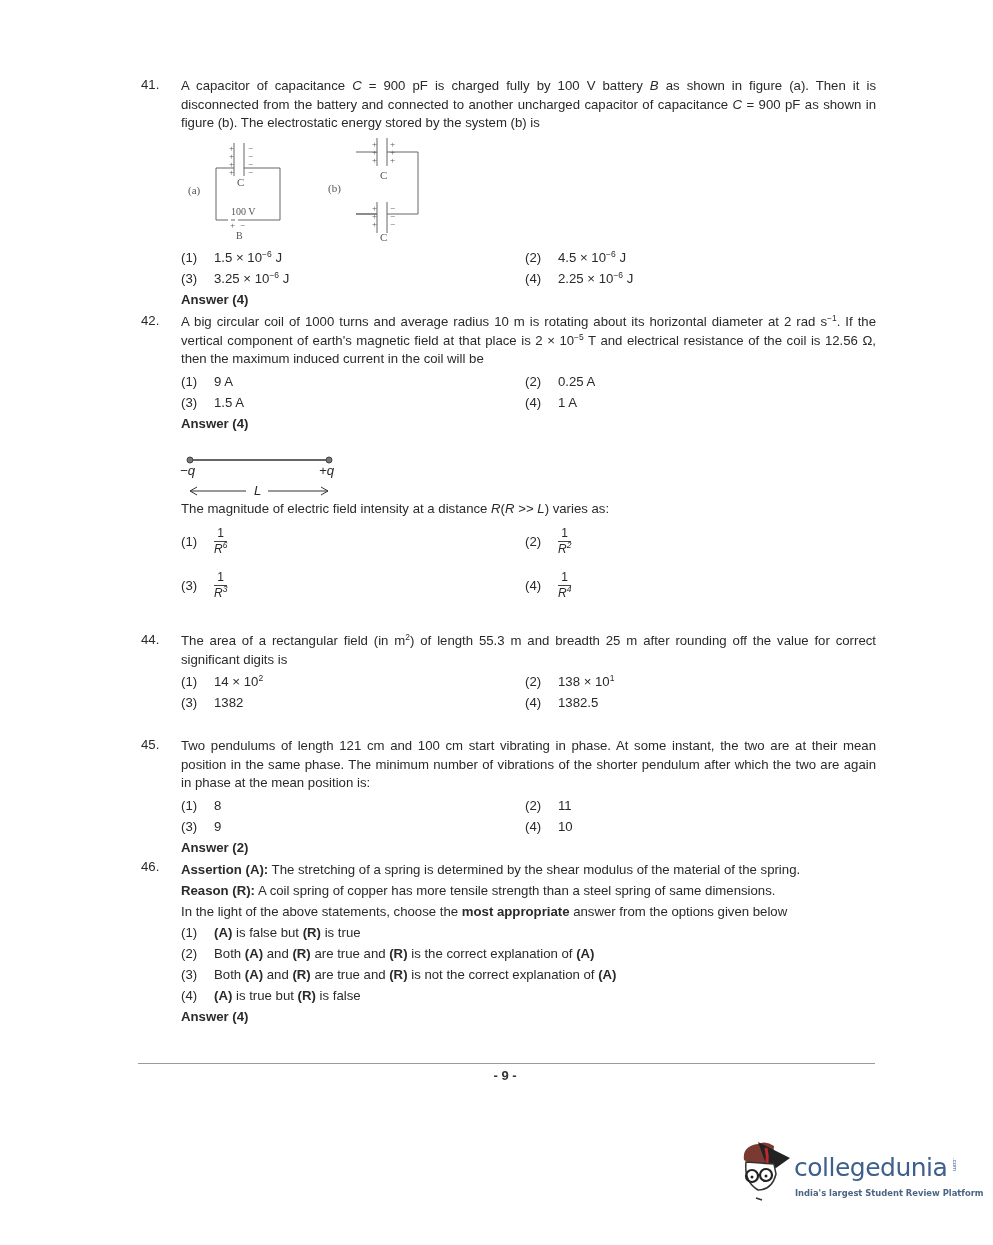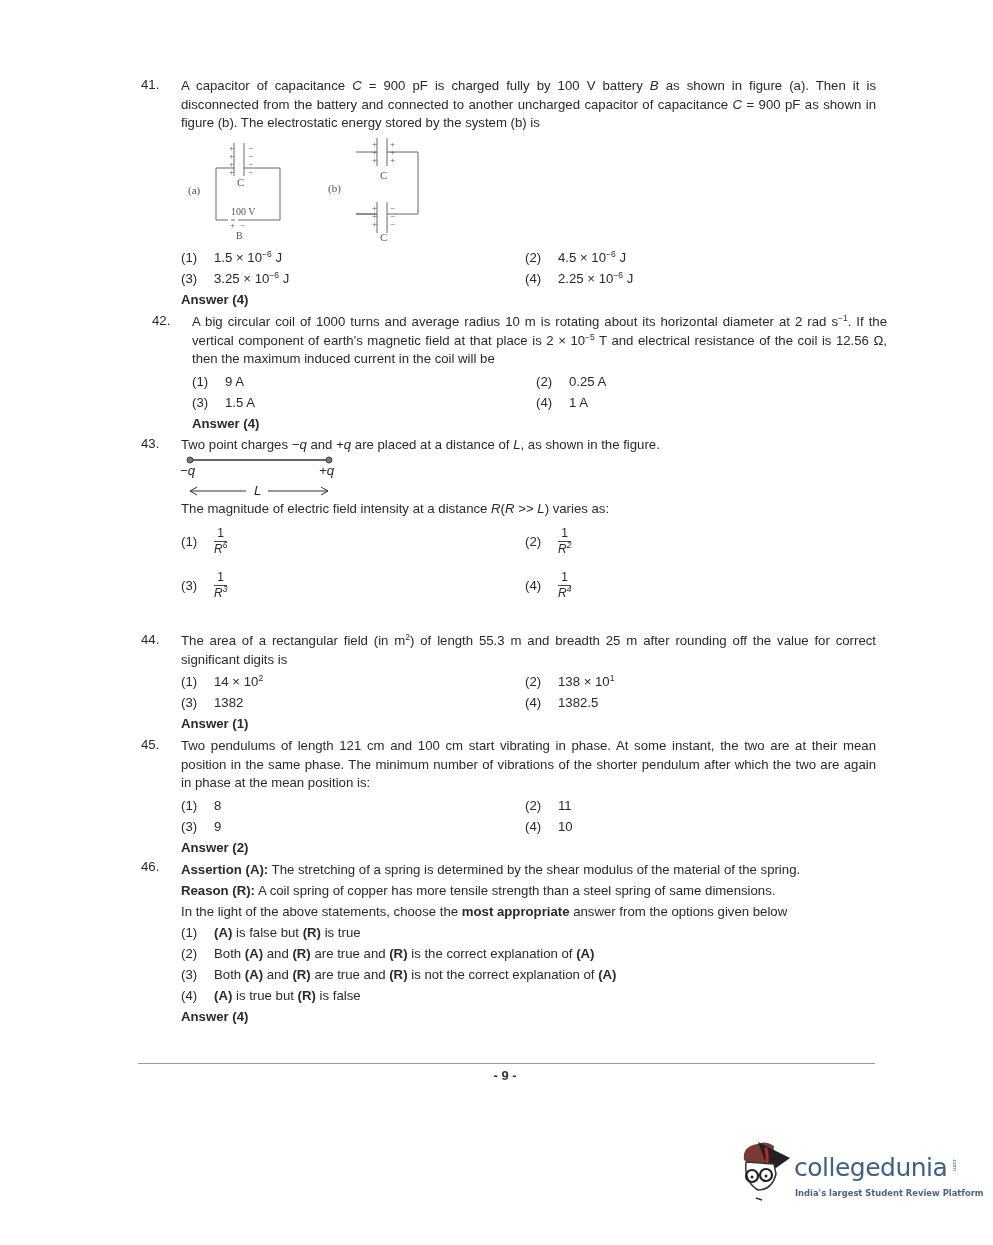--- a/index.html
+++ b/index.html
@@ -96,21 +96,21 @@
           </div>
         <div class="opt">
             <span class="n">(4)</span>
             <span><span>2.25 × 10</span><sup>−6</sup><span> J</span></span>
           </div>
       </div>
     </div>
     <div class="answer">Answer (4)</div>
   </div>
 
-  <div class="q" style="top:313px;margin-left:11px;">
+  <div class="q" style="top:313px;">
     <div class="qnum">42.</div>
     <div class="qbody"><span>A big circular coil of 1000 turns and average radius 10 m is rotating about its horizontal diameter at 2 rad s</span><sup>−1</sup><span>. If the vertical component of earth's magnetic field at that place is 2 × 10</span><sup>−5</sup><span> T and electrical resistance of the coil is 12.56 Ω, then the maximum induced current in the coil will be</span></div>
     <div class="opts" style="margin-top:2px;">
       <div class="opt-row">
         <div class="opt">
             <span class="n">(1)</span>
             <span>9 A</span>
           </div>
         <div class="opt">
             <span class="n">(2)</span>
@@ -124,24 +124,20 @@
           </div>
         <div class="opt">
             <span class="n">(4)</span>
             <span>1 A</span>
           </div>
       </div>
     </div>
     <div class="answer">Answer (4)</div>
   </div>
 
-  <div class="q" style="top:436px;">
-    <div class="qnum">43.</div>
-    <div class="qbody"><span>Two point charges </span><i class="v">−q</i><span> and </span><i class="v">+q</i><span> are placed at a distance of </span><i class="v">L</i><span>, as shown in the figure.</span></div>
-  </div>
   <div class="fig" style="left:178px; top:454px; width:160px; height:46px;">
     <svg width="160" height="46" viewBox="0 0 160 46">
       <line x1="12" y1="6" x2="151" y2="6" stroke="#333" stroke-width="1.3"></line>
       <circle cx="12" cy="6" r="3" fill="#777" stroke="#444"></circle>
       <circle cx="151" cy="6" r="3" fill="#777" stroke="#444"></circle>
       <line x1="12" y1="37" x2="68" y2="37" stroke="#333" stroke-width="1"></line>
       <polyline points="19,33 12,37 19,41" fill="none" stroke="#333"></polyline>
       <line x1="90" y1="37" x2="150" y2="37" stroke="#333" stroke-width="1"></line>
       <polyline points="143,33 150,37 143,41" fill="none" stroke="#333"></polyline>
     </svg>
@@ -205,21 +201,20 @@
         <div class="opt">
             <span class="n">(3)</span>
             <span>1382</span>
           </div>
         <div class="opt">
             <span class="n">(4)</span>
             <span>1382.5</span>
           </div>
       </div>
     </div>
-    <div class="answer">Answer (1)</div>
   </div>
 
   <div class="q" style="top:737px;">
     <div class="qnum">45.</div>
     <div class="qbody">Two pendulums of length 121 cm and 100 cm start vibrating in phase. At some instant, the two are at their mean position in the same phase. The minimum number of vibrations of the shorter pendulum after which the two are again in phase at the mean position is:</div>
     <div class="opts" style="margin-top:2px;">
       <div class="opt-row">
         <div class="opt">
             <span class="n">(1)</span>
             <span>8</span>

